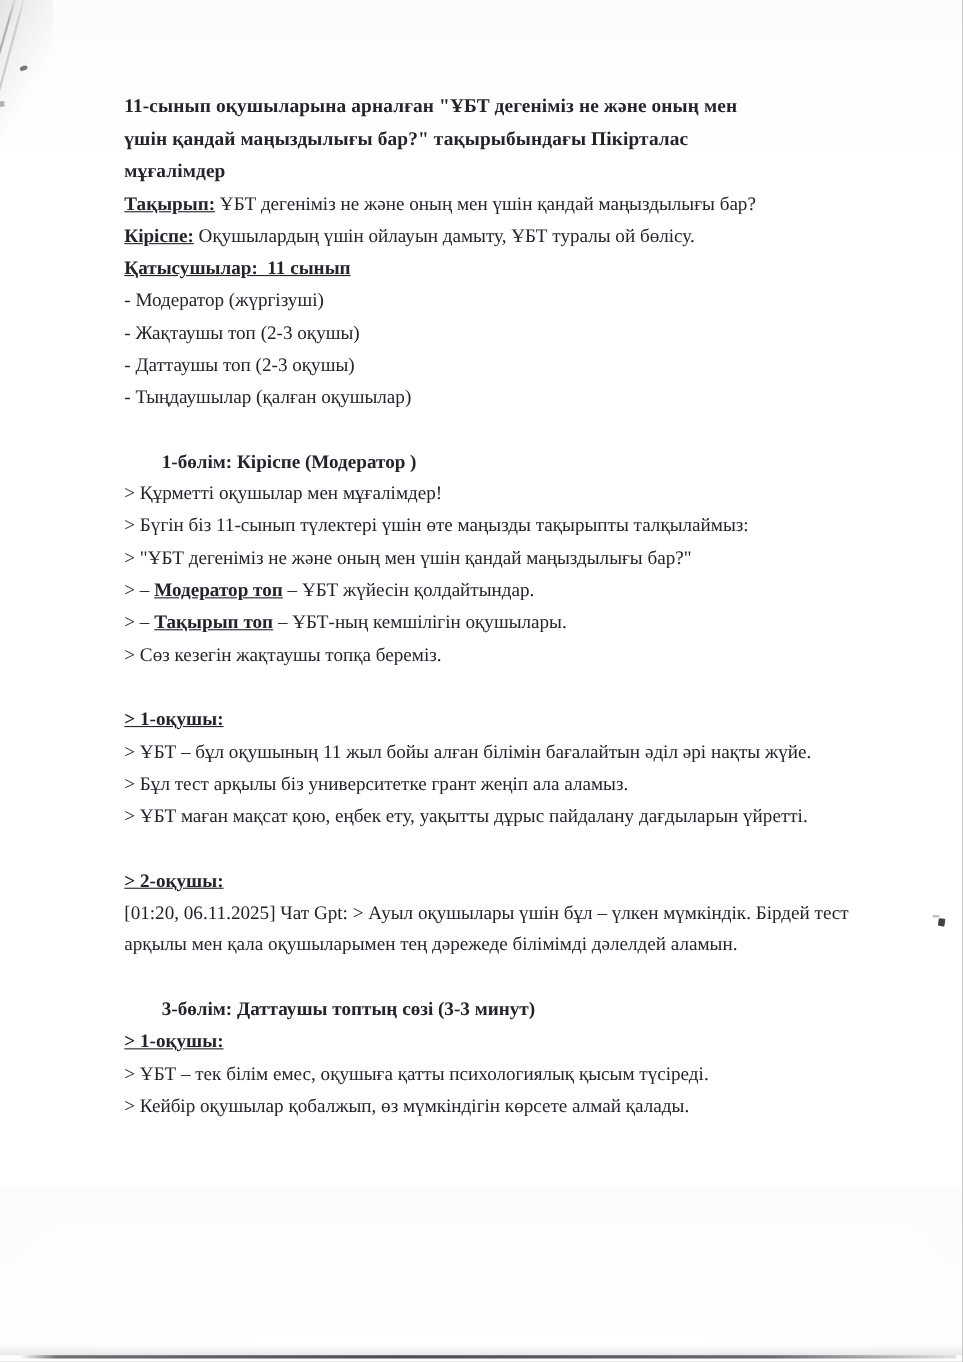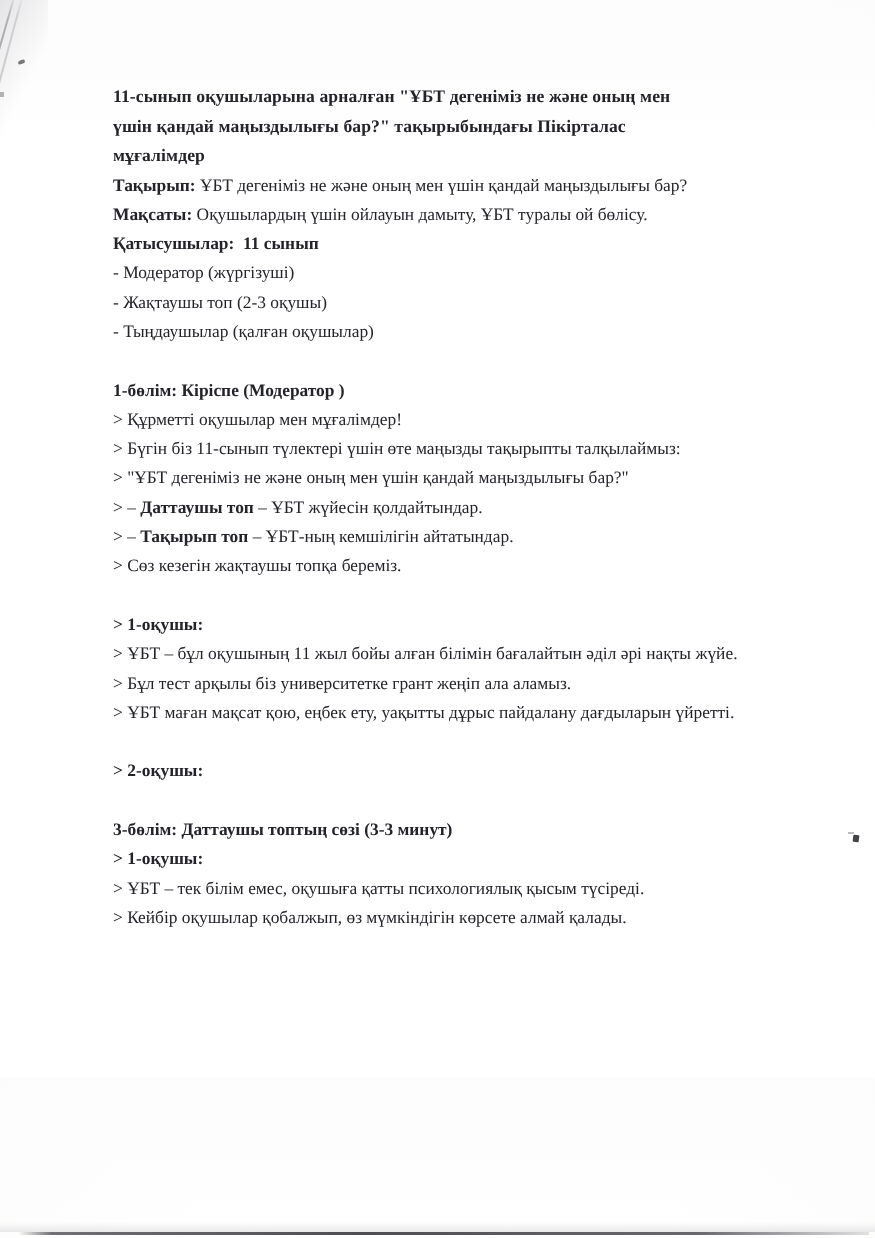--- a/index.html
+++ b/index.html
@@ -141,32 +141,33 @@
     line-height: 29.3px;
     text-rendering: geometricPrecision;
     -webkit-font-smoothing: antialiased;
   }
 
   .line {
     white-space: pre-wrap;
     word-break: normal;
   }
 
-  .b { font-weight: bold; }
+  .b { font-weight: bold; text-decoration: underline; }
 
   
   .title-block {
     font-weight: bold;
     font-size: 17.6px;
     line-height: 29.5px;
     letter-spacing: .1px;
   }
 
   .section-head {
     font-weight: bold;
+    margin-left: 34px;
   }
 
   .blank {
     display: block;
     height: 29.3px;
   }
 
   
   .scan-band {
     position: absolute;
@@ -199,48 +200,50 @@
   <div class="doc-body">
 
     <div class="title-block">
       <div class="line">11-сынып оқушыларына арналған "ҰБТ дегеніміз не және оның мен</div>
       <div class="line">үшін қандай маңыздылығы бар?" тақырыбындағы Пікірталас</div>
       <div class="line">мұғалімдер</div>
     </div>
 
     <div class="line"><span class="b">Тақырып:</span><span> ҰБТ дегеніміз не және оның мен үшін қандай маңыздылығы бар?</span></div>
 
-    <div class="line"><span class="b">Мақсаты:</span><span> Оқушылардың үшін ойлауын дамыту, ҰБТ туралы ой бөлісу.</span></div>
+    <div class="line"><span class="b">Кіріспе:</span><span> Оқушылардың үшін ойлауын дамыту, ҰБТ туралы ой бөлісу.</span></div>
 
     <div class="line b">Қатысушылар:  11 сынып</div>
 
     <div class="line">- Модератор (жүргізуші)</div>
     <div class="line">- Жақтаушы топ (2-3 оқушы)</div>
+    <div class="line">- Даттаушы топ (2-3 оқушы)</div>
     <div class="line">- Тыңдаушылар (қалған оқушылар)</div>
 
     <span class="blank"></span>
 
     <div class="line section-head">1-бөлім: Кіріспе (Модератор )</div>
     <div class="line">&gt; Құрметті оқушылар мен мұғалімдер!</div>
     <div class="line">&gt; Бүгін біз 11-сынып түлектері үшін өте маңызды тақырыпты талқылаймыз:</div>
     <div class="line">&gt; "ҰБТ дегеніміз не және оның мен үшін қандай маңыздылығы бар?"</div>
-    <div class="line"><span>&gt; – </span><span class="b">Даттаушы топ</span><span> – ҰБТ жүйесін қолдайтындар.</span></div>
-    <div class="line"><span>&gt; – </span><span class="b">Тақырып топ</span><span> – ҰБТ-ның кемшілігін айтатындар.</span></div>
+    <div class="line"><span>&gt; – </span><span class="b">Модератор топ</span><span> – ҰБТ жүйесін қолдайтындар.</span></div>
+    <div class="line"><span>&gt; – </span><span class="b">Тақырып топ</span><span> – ҰБТ-ның кемшілігін оқушылары.</span></div>
     <div class="line">&gt; Сөз кезегін жақтаушы топқа береміз.</div>
 
     <span class="blank"></span>
 
     <div class="line b">&gt; 1-оқушы:</div>
     <div class="line">&gt; ҰБТ – бұл оқушының 11 жыл бойы алған білімін бағалайтын әділ әрі нақты жүйе.</div>
     <div class="line">&gt; Бұл тест арқылы біз университетке грант жеңіп ала аламыз.</div>
     <div class="line">&gt; ҰБТ маған мақсат қою, еңбек ету, уақытты дұрыс пайдалану дағдыларын үйретті.</div>
 
     <span class="blank"></span>
 
     <div class="line b">&gt; 2-оқушы:</div>
+    <div class="line">[01:20, 06.11.2025] Чат Gpt: &gt; Ауыл оқушылары үшін бұл – үлкен мүмкіндік. Бірдей тест арқылы мен қала оқушыларымен тең дәрежеде білімімді дәлелдей аламын.</div>
 
     <span class="blank"></span>
 
     <div class="line section-head">3-бөлім: Даттаушы топтың сөзі (3-3 минут)</div>
     <div class="line b">&gt; 1-оқушы:</div>
     <div class="line">&gt; ҰБТ – тек білім емес, оқушыға қатты психологиялық қысым түсіреді.</div>
     <div class="line">&gt; Кейбір оқушылар қобалжып, өз мүмкіндігін көрсете алмай қалады.</div>
 
   </div>
 </div>

